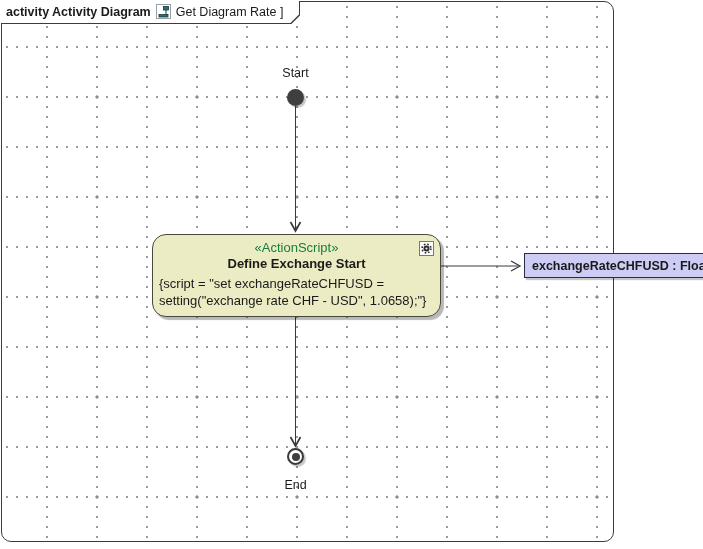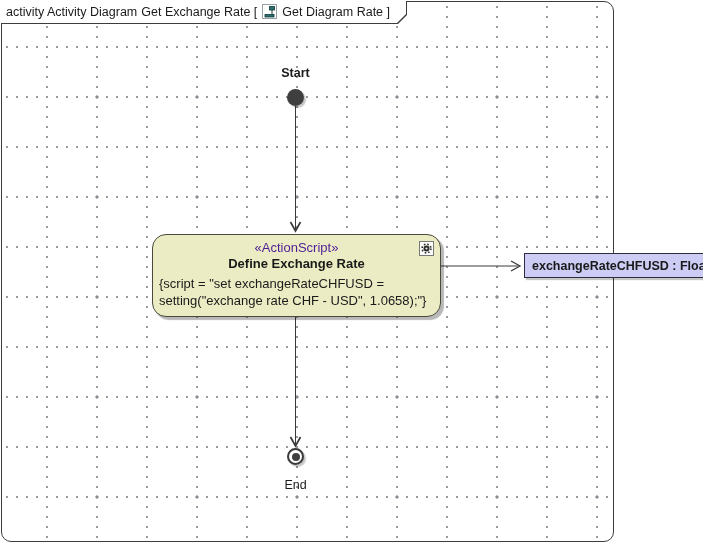--- a/index.html
+++ b/index.html
@@ -31,42 +31,42 @@
     clip-path: polygon(0 0, 100% 0, 100% calc(100% - 9px), calc(100% - 9px) 100%, 0 100%);
     padding:0 1px 1px 0;
   }
   .frame-tab {
     background:#ffffff;
     clip-path: polygon(0 0, 100% 0, 100% calc(100% - 9px), calc(100% - 9px) 100%, 0 100%);
     display:flex; align-items:center; gap:4px;
     height:21px; padding:0 16px 1px 5px;
     font-size:12.5px; white-space:nowrap;
   }
-  .t-bold { font-weight:normal; }
+  .t-bold { font-weight:bold; }
   .tab-icon { display:inline-flex; margin:0 1px; }
 
   
   svg.edges { position:absolute; left:0; top:0; z-index:2; pointer-events:none; }
 
   
   .node-label { position:absolute; width:71px; text-align:center; font-size:12.5px; z-index:3; }
 
   .start-node {
     position:absolute; left:287px; top:89px; width:17px; height:17px; z-index:3;
     background:#3f3f3f; border-radius:50%;
     box-shadow:2px 2px 1px rgba(0,0,0,0.22);
   }
 
   .action-node {
     position:absolute; left:152px; top:234px; width:289px; height:83px; z-index:3;
     background:#ececc4; border:1px solid #4a4a3c; border-radius:14px;
     box-shadow:3px 3px 1px rgba(0,0,0,0.28);
     box-sizing:border-box; font-size:13px;
   }
-  .action-stereotype { text-align:center; color:#4c1d95; margin-top:5px; }
+  .action-stereotype { text-align:center; color:#15803d; margin-top:5px; }
   .action-name { text-align:center; font-weight:bold; margin-top:1px; }
   .action-script { margin:4px 6px 0 6px; line-height:17px; }
   .gear-btn {
     position:absolute; right:6px; top:6px; width:15px; height:15px;
     border:1px solid #787878; background:#fdfdfd; box-sizing:border-box;
     display:flex; align-items:center; justify-content:center;
   }
 
   .object-node {
     position:absolute; left:524px; top:253px; width:186px; height:25px; z-index:4;
@@ -85,21 +85,20 @@
   .end-node .dot { width:8px; height:8px; background:#3f3f3f; border-radius:50%; }
 </style>
 </head>
 <body>
 
 <div class="frame"></div>
 
 <div class="frame-tab-wrap">
   <div class="frame-tab">
     <span class="t-bold">activity Activity Diagram</span>
-    <span>Get Exchange Rate [</span>
     <span class="tab-icon">
       <svg width="15" height="15">
         <rect x="0.5" y="0.5" width="14" height="14" fill="#ffffff" stroke="#9aa0a8"></rect>
         <rect x="7.5" y="2.5" width="5" height="3.5" fill="#2a7070" stroke="#123a3a" stroke-width="0.8"></rect>
         <line x1="10" y1="6" x2="10" y2="11" stroke="#123a3a" stroke-width="1"></line>
         <rect x="3" y="10.5" width="9" height="2.5" fill="#2a7070" stroke="#123a3a" stroke-width="0.8"></rect>
       </svg>
     </span>
     <span>Get Diagram Rate ]</span>
   </div>
@@ -115,26 +114,26 @@
       <line x1="295.5" y1="317" x2="295.5" y2="444"></line>
       <path d="M290.5,437 L295.5,446 L300.5,437" stroke-width="1.7"></path>
     </g>
     <g>
       <line x1="441" y1="266" x2="518" y2="266"></line>
       <path d="M511,261 L520,266 L511,271" stroke-width="1.3"></path>
     </g>
   </g>
 </svg>
 
-<div class="node-label" style="left:260px; top:66px;font-weight:bold;">Start</div>
+<div class="node-label" style="left:260px; top:66px;">Start</div>
 <div class="start-node"></div>
 
 <div class="action-node">
   <div class="action-stereotype">«ActionScript»</div>
-  <div class="action-name">Define Exchange Rate</div>
+  <div class="action-name">Define Exchange Start</div>
   <div class="action-script">
     <div>{script = "set exchangeRateCHFUSD =</div>
     <div>setting("exchange rate CHF - USD", 1.0658);"}</div>
   </div>
   <div class="gear-btn">
     <svg width="11" height="11" viewBox="0 0 11 11">
       <circle cx="5.5" cy="5.5" r="4.4" fill="none" stroke="#2b2b2b" stroke-width="1.6" stroke-dasharray="1.6 1.9"></circle>
       <circle cx="5.5" cy="5.5" r="3" fill="#2b2b2b"></circle>
       <circle cx="5.5" cy="5.5" r="1.1" fill="#ededed"></circle>
     </svg>

